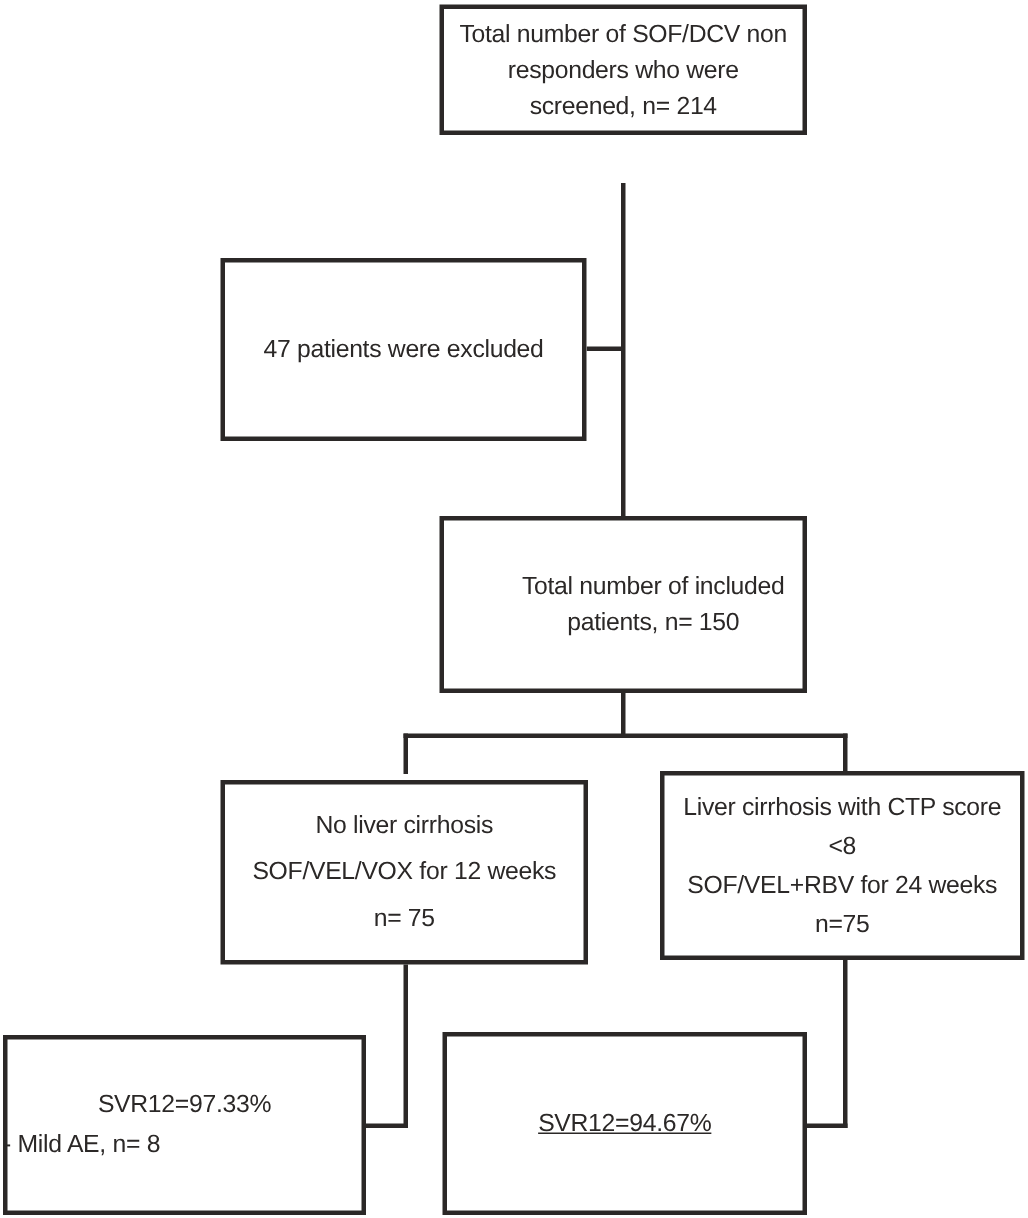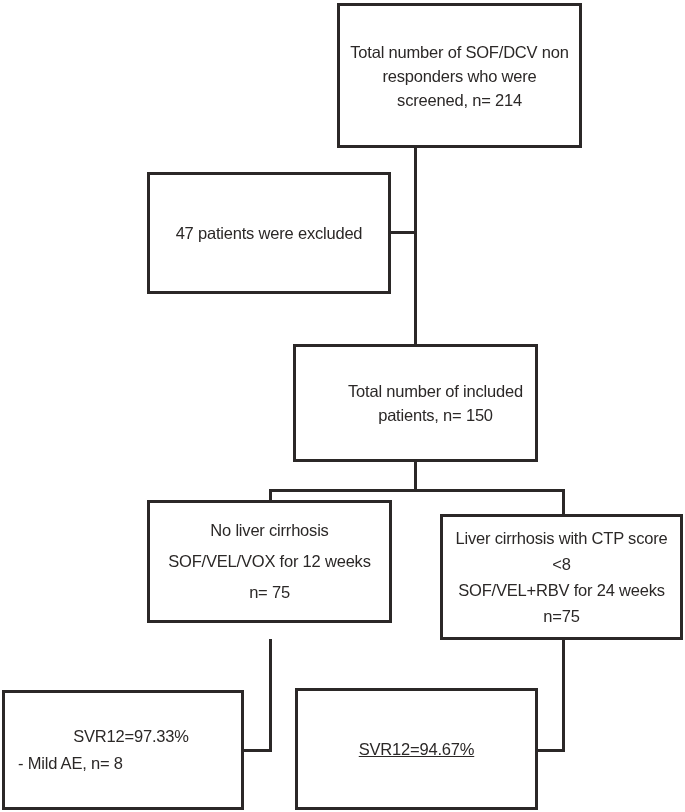--- a/index.html
+++ b/index.html
@@ -44,26 +44,26 @@
     text-align: left;
     white-space: pre-line;
     line-height: 27px;
     margin-left: -3px;
   }
   .connector {
     position: absolute;
     background: var(--line);
   }
   
-  #box-screened      { left: 293px; top: 3px;   width: 245px; height: 145px; margin-left: 44px; }
+  #box-screened      { left: 293px; top: 3px;   width: 245px; height: 87px; }
   #box-excluded      { left: 147px; top: 172px; width: 244px; height: 122px; }
   #box-included      { left: 293px; top: 344px; width: 245px; height: 118px; padding-left: 40px; }
-  #box-no-cirrhosis  { left: 147px; top: 500px; width: 245px; height: 123px; }
+  #box-no-cirrhosis  { left: 147px; top: 520px; width: 245px; height: 123px; align-items: center; }
   #box-cirrhosis     { left: 440px; top: 514px; width: 243px; height: 126px; }
-  #box-outcome-left  { left: 2px;   top: 690px; width: 242px; height: 120px; padding-left: 16px; }
+  #box-outcome-left  { left: 2px;   top: 690px; width: 242px; height: 120px; }
   #box-outcome-right { left: 295px; top: 688px; width: 243px; height: 122px; text-decoration: underline; }
   
   #conn-screened-included { left: 414px; top: 122px; width: 3px;   height: 222px; }
   #conn-excluded          { left: 391px; top: 231px; width: 23px;  height: 3px;   }
   #conn-included-branch   { left: 414px; top: 462px; width: 3px;   height: 30px;  }
   #conn-branch-horizontal { left: 269px; top: 489px; width: 296px; height: 3px;   }
   #conn-branch-left-stub  { left: 269px; top: 489px; width: 3px;   height: 27px;  }
   #conn-branch-right-stub { left: 562px; top: 489px; width: 3px;   height: 25px;  }
   #conn-left-outcome-v    { left: 269px; top: 639px; width: 3px;   height: 113px; }
   #conn-left-outcome-h    { left: 244px; top: 749px; width: 28px;  height: 3px;   }

